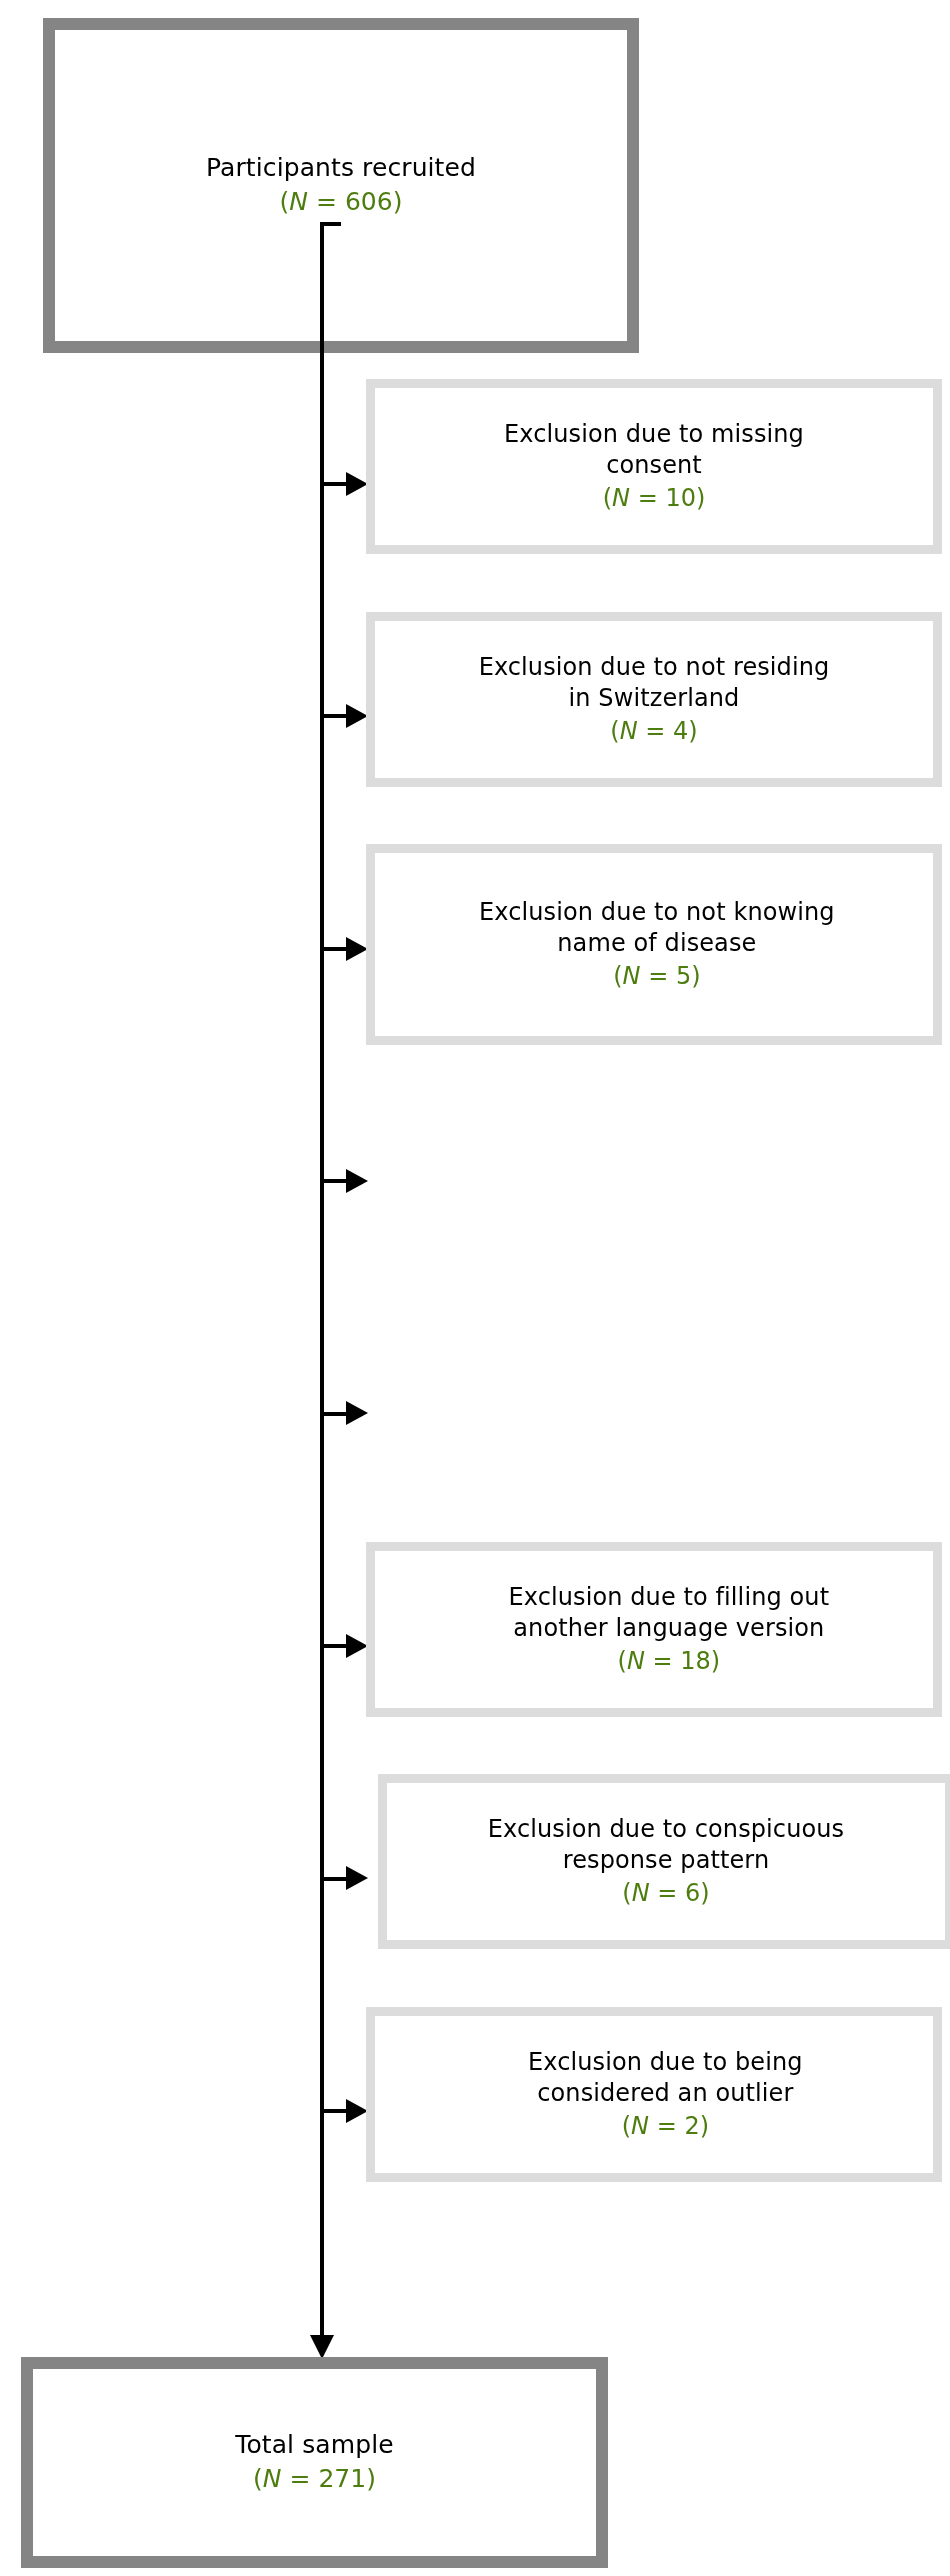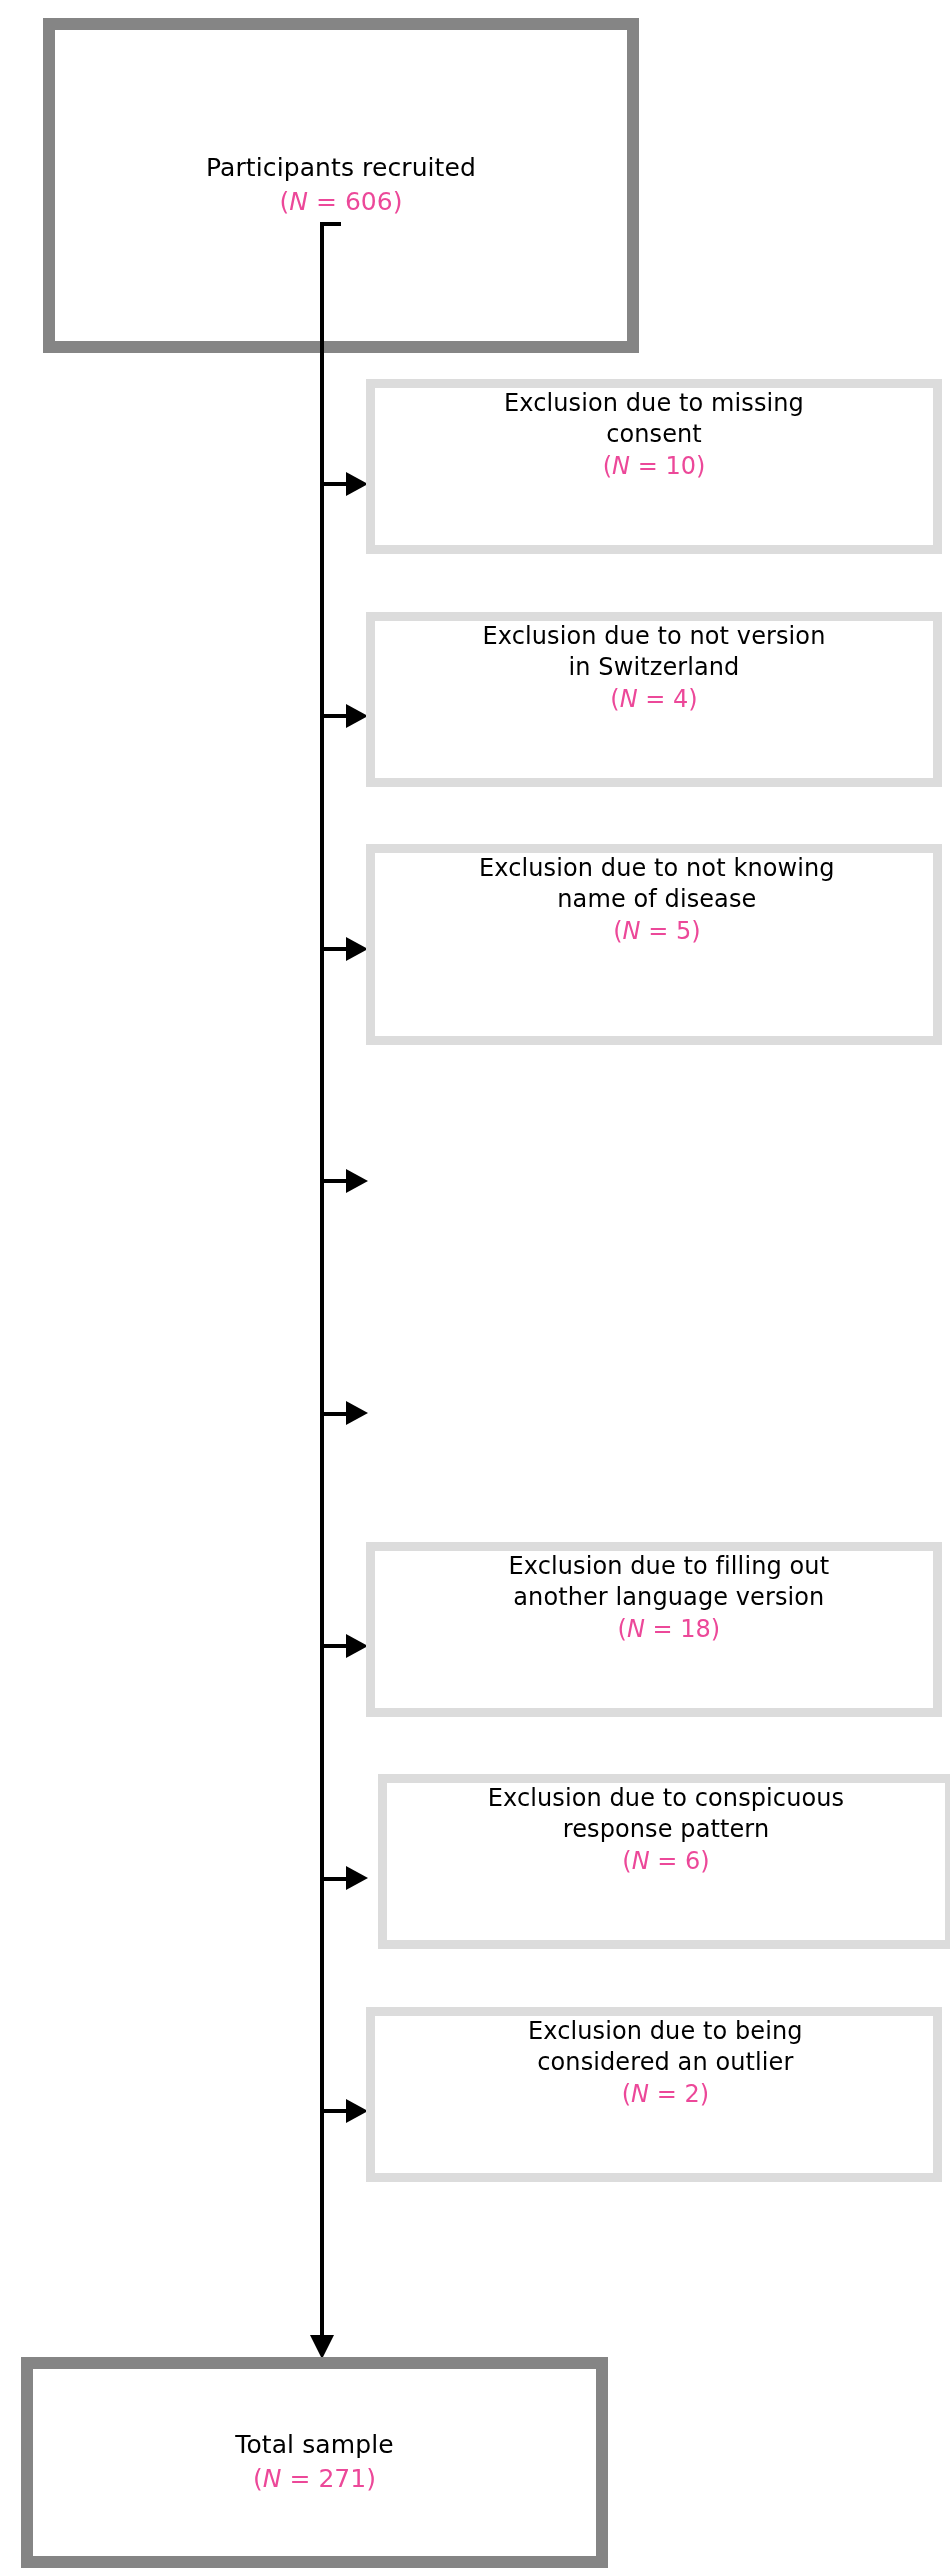--- a/index.html
+++ b/index.html
@@ -32,36 +32,36 @@
 
   
   .node-exclusion {
     position: absolute;
     box-sizing: border-box;
     background: #ffffff;
     border: 9.3px solid #dcdcdc;
     display: flex;
     flex-direction: column;
     align-items: center;
-    justify-content: flex-start;
+    justify-content: center;
     text-align: center;
     padding: 0 14.3px;
   }
 
   .node-label {
     font-size: 24px;
     line-height: 1.30;
     color: #000000;
     letter-spacing: 0.1px;
     white-space: pre-line;
   }
   .node-count {
     font-size: 24px;
     line-height: 1.30;
-    color: #ec4899;
+    color: #4d7c0f;
     margin-top: 1.1px;
   }
   .node-count .n-italic {
     font-style: italic;
   }
 
   .node-primary .node-label { font-size: 25px; }
   .node-primary .node-count { font-size: 25px; }
 
   
@@ -117,21 +117,21 @@
   <div class="arrow-right" style="left:346px; top:472px;"></div>
   <div class="node-exclusion" style="left:366px; top:379px; width:576px; height:175px;">
     <div class="node-label">Exclusion due to missing
 consent</div>
     <div class="node-count"><span>(</span><span class="n-italic">N</span><span> = </span><span>10</span><span>)</span></div>
   </div>
 
   <div class="branch" style="left:320px; top:714px; width:34px;"></div>
   <div class="arrow-right" style="left:346px; top:704px;"></div>
   <div class="node-exclusion" style="left:366px; top:612px; width:576px; height:175px;">
-    <div class="node-label">Exclusion due to not version
+    <div class="node-label">Exclusion due to not residing
 in Switzerland</div>
     <div class="node-count"><span>(</span><span class="n-italic">N</span><span> = </span><span>4</span><span>)</span></div>
   </div>
 
   <div class="branch" style="left:320px; top:947px; width:34px;"></div>
   <div class="arrow-right" style="left:346px; top:937px;"></div>
   <div class="node-exclusion" style="left:366px; top:844px; width:576px; height:201px;padding-left:20px;">
     <div class="node-label">Exclusion due to not knowing
 name of disease</div>
     <div class="node-count"><span>(</span><span class="n-italic">N</span><span> = </span><span>5</span><span>)</span></div>

